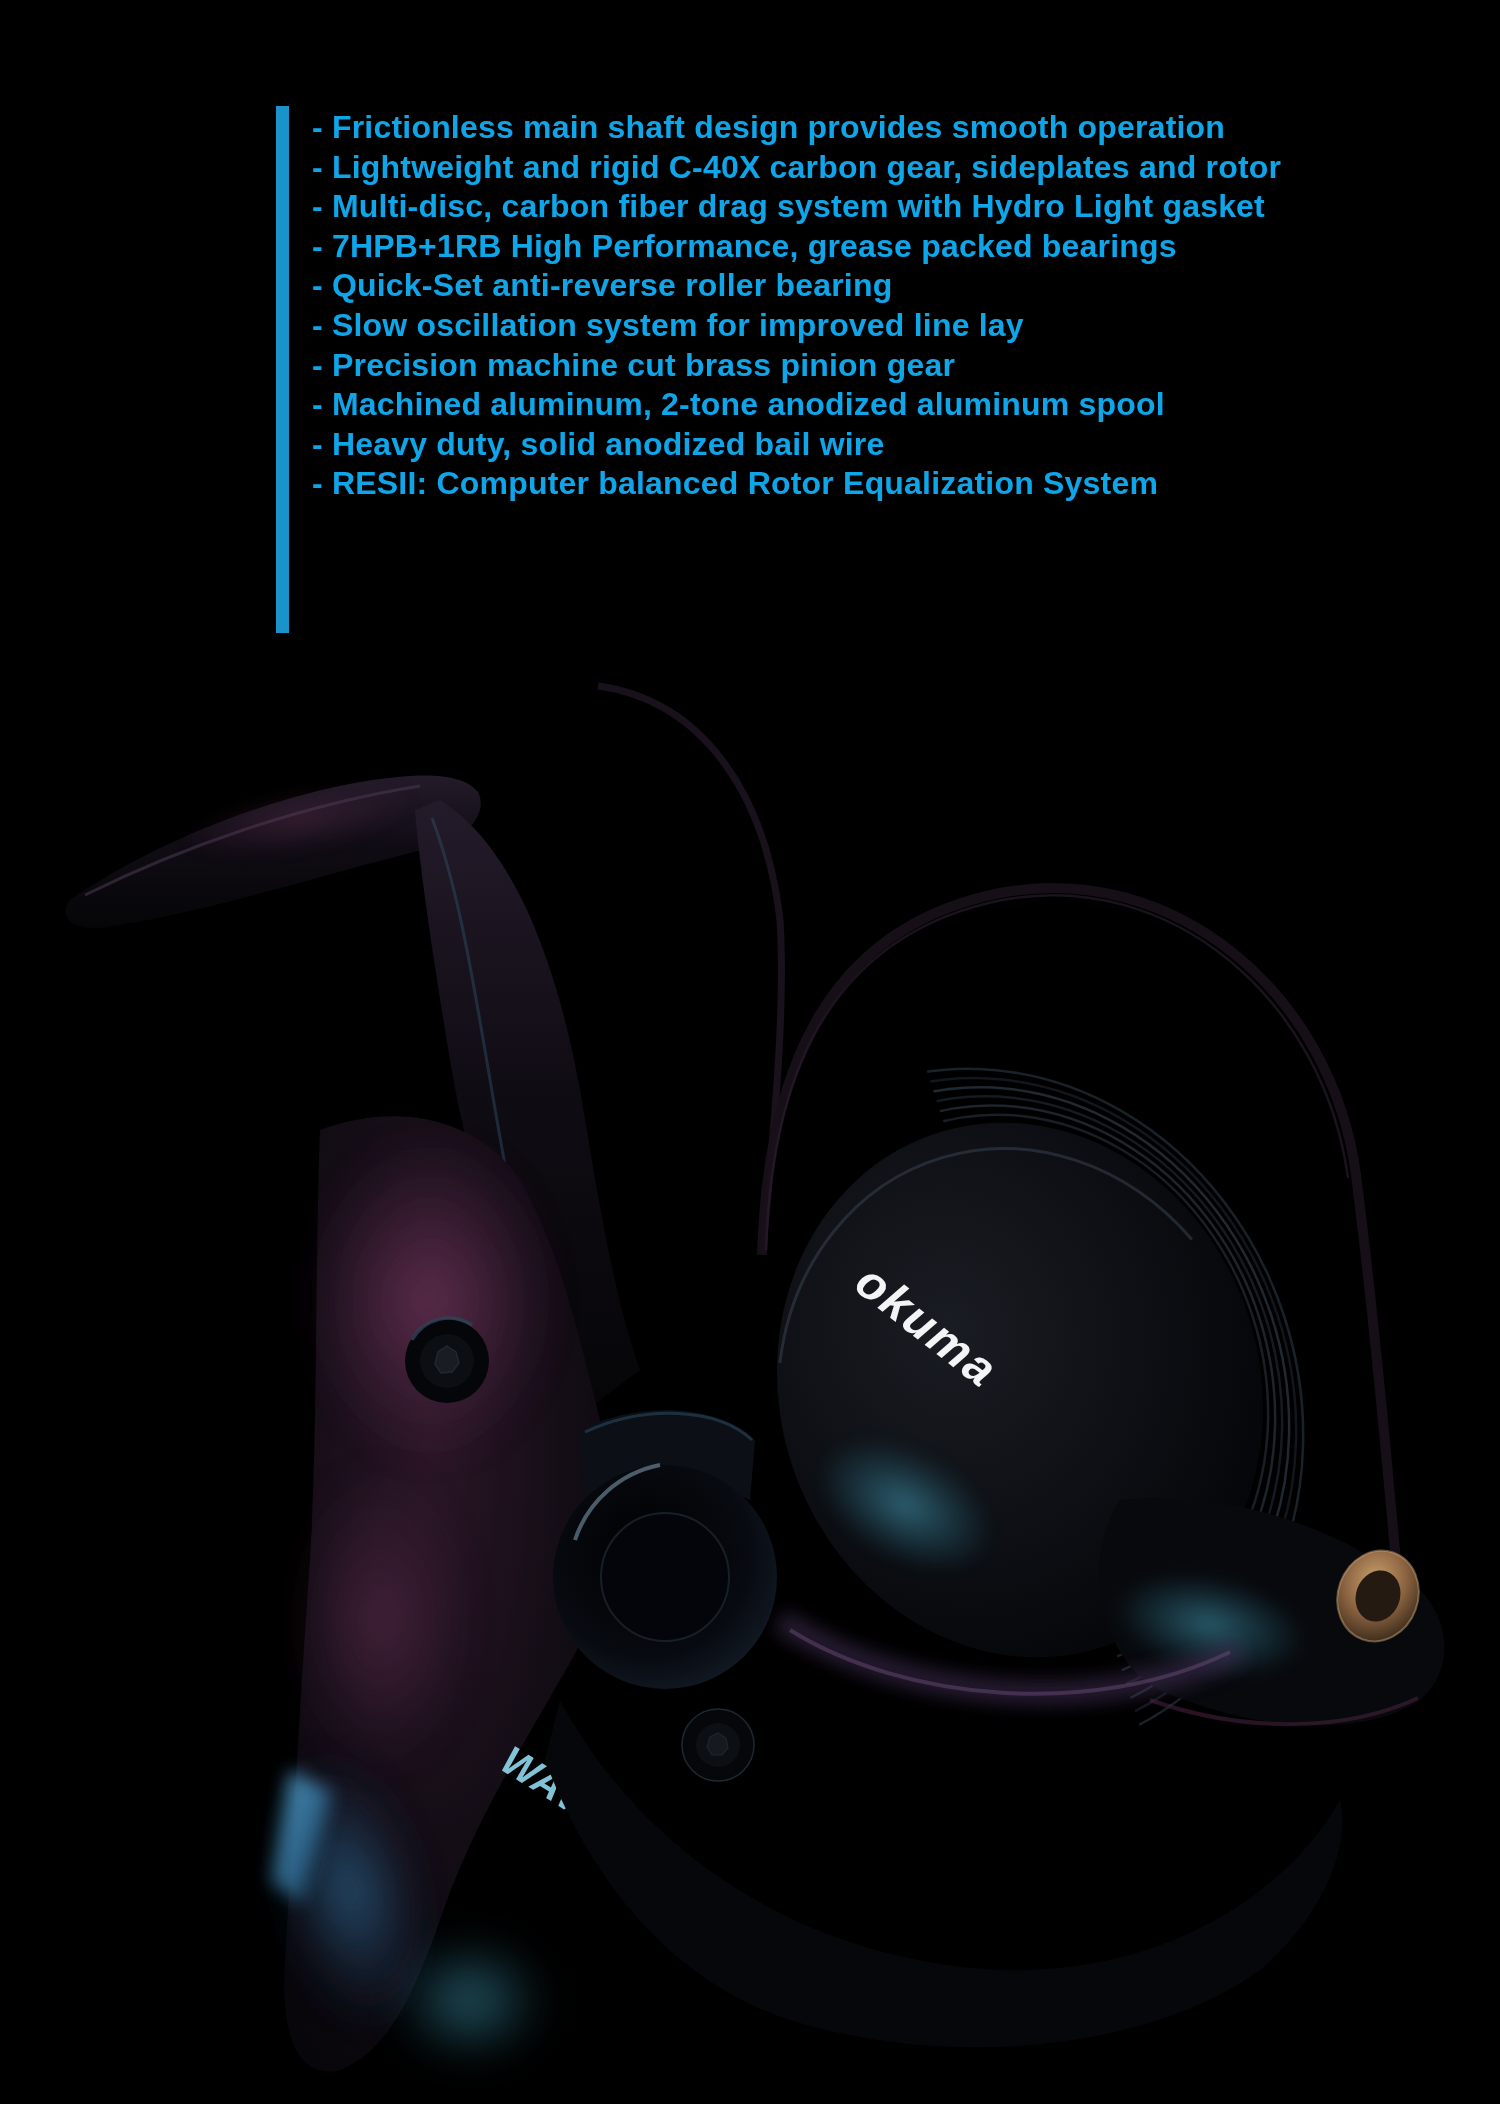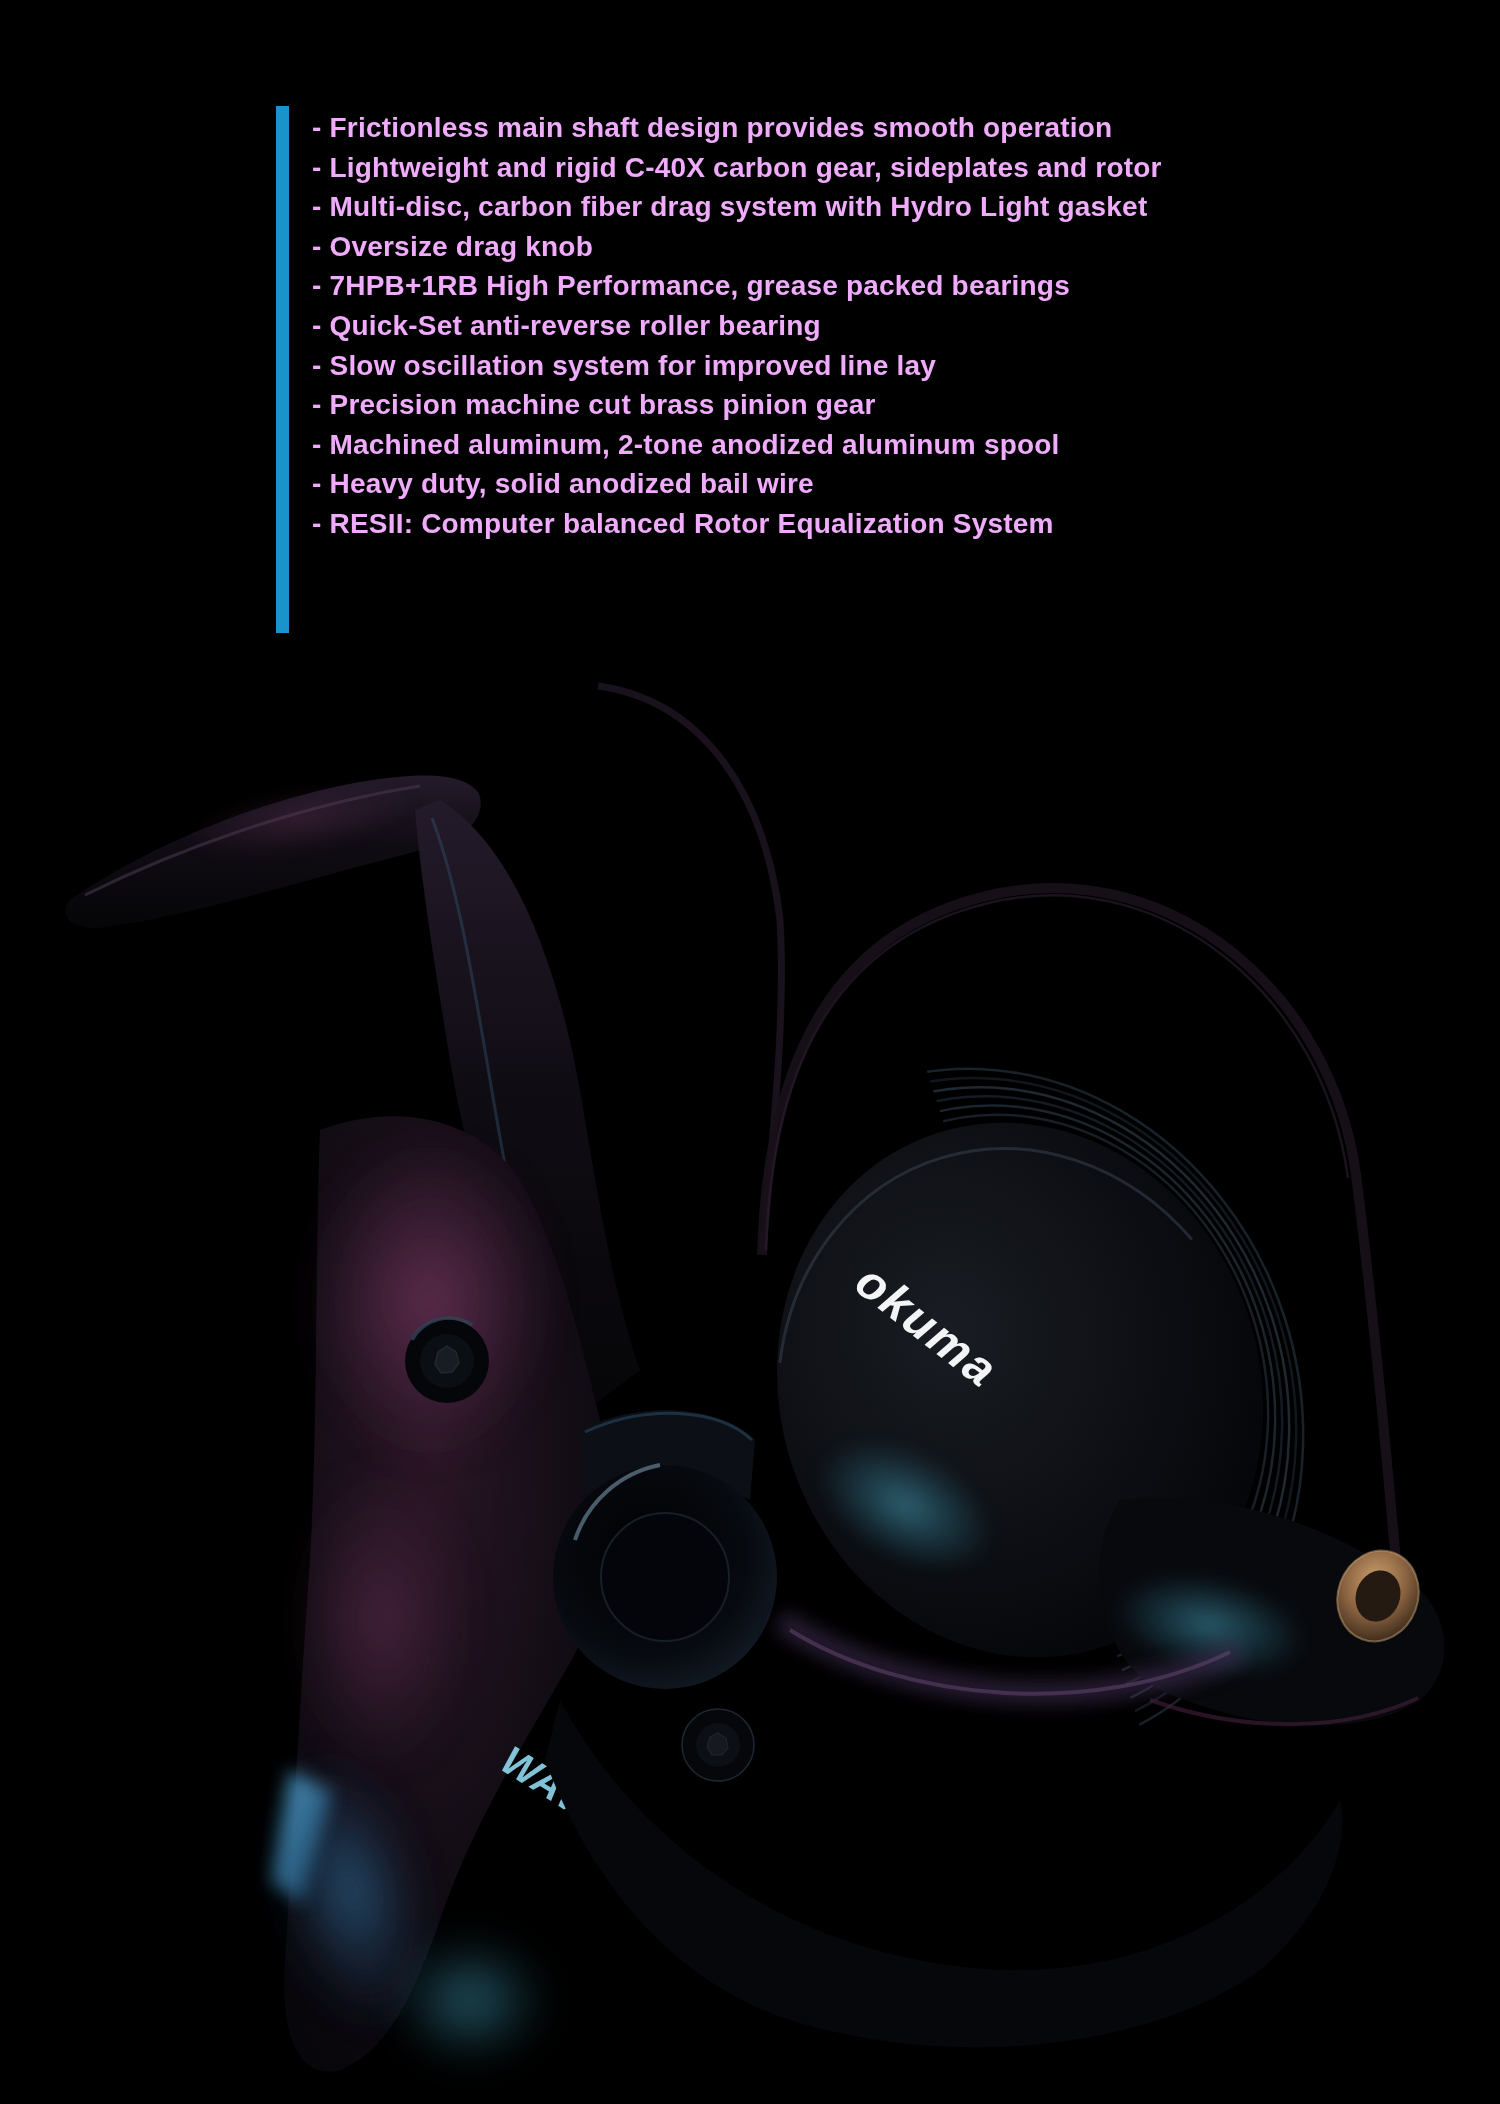--- a/index.html
+++ b/index.html
@@ -28,22 +28,22 @@
     height: 527px;
     background: #1a93cb;
   }
   .feature-list {
     position: absolute;
     left: 36px;
     top: 2px;
     width: 1000px;
   }
   .feature-item {
-    color: #f0abfc;
-    font-size: 28px;
+    color: #0ea5e9;
+    font-size: 32px;
     font-weight: bold;
     line-height: 39.6px;
     white-space: nowrap;
     letter-spacing: 0.2px;
   }
   .reel-photo-svg {
     position: absolute;
     left: 0;
     top: 0;
     z-index: 1;
@@ -51,21 +51,20 @@
 </style>
 </head>
 <body style="background: rgb(0, 0, 0);">
 
 <div class="features-block">
   <div class="accent-bar" style="background: rgb(26, 147, 203);"></div>
   <div class="feature-list">
     <div class="feature-item">- Frictionless main shaft design provides smooth operation</div>
     <div class="feature-item">- Lightweight and rigid C-40X carbon gear, sideplates and rotor</div>
     <div class="feature-item">- Multi-disc, carbon fiber drag system with Hydro Light gasket</div>
-    <div class="feature-item">- Oversize drag knob</div>
     <div class="feature-item">- 7HPB+1RB High Performance, grease packed bearings</div>
     <div class="feature-item">- Quick-Set anti-reverse roller bearing</div>
     <div class="feature-item">- Slow oscillation system for improved line lay</div>
     <div class="feature-item">- Precision machine cut brass pinion gear</div>
     <div class="feature-item">- Machined aluminum, 2-tone anodized aluminum spool</div>
     <div class="feature-item">- Heavy duty, solid anodized bail wire</div>
     <div class="feature-item">- RESII: Computer balanced Rotor Equalization System</div>
   </div>
 </div>
 

